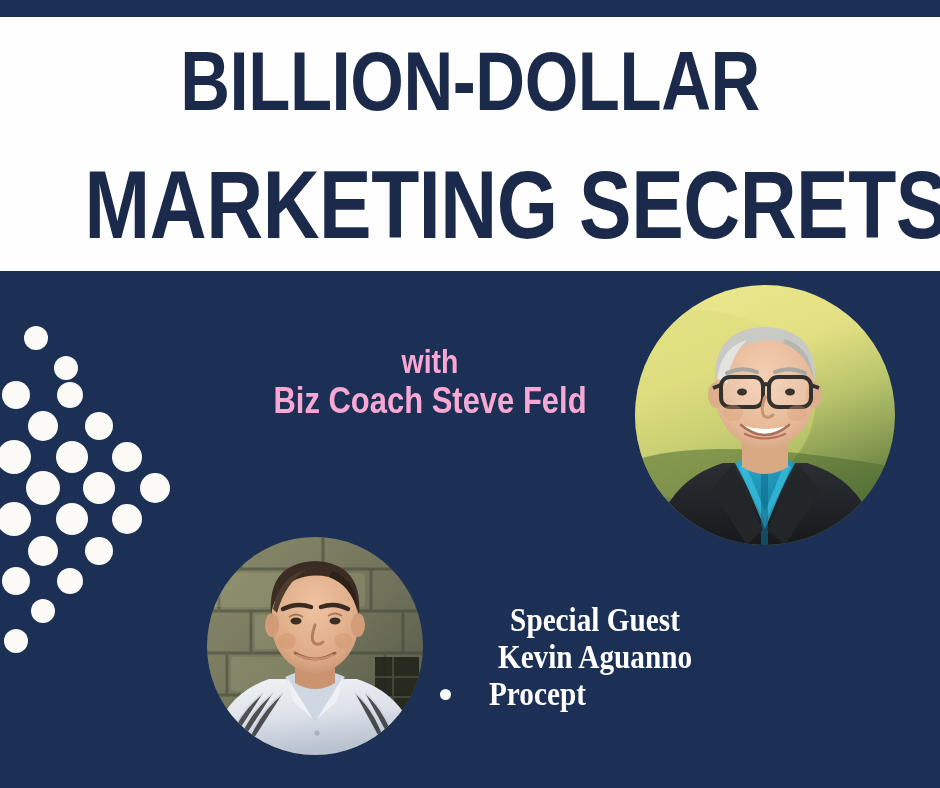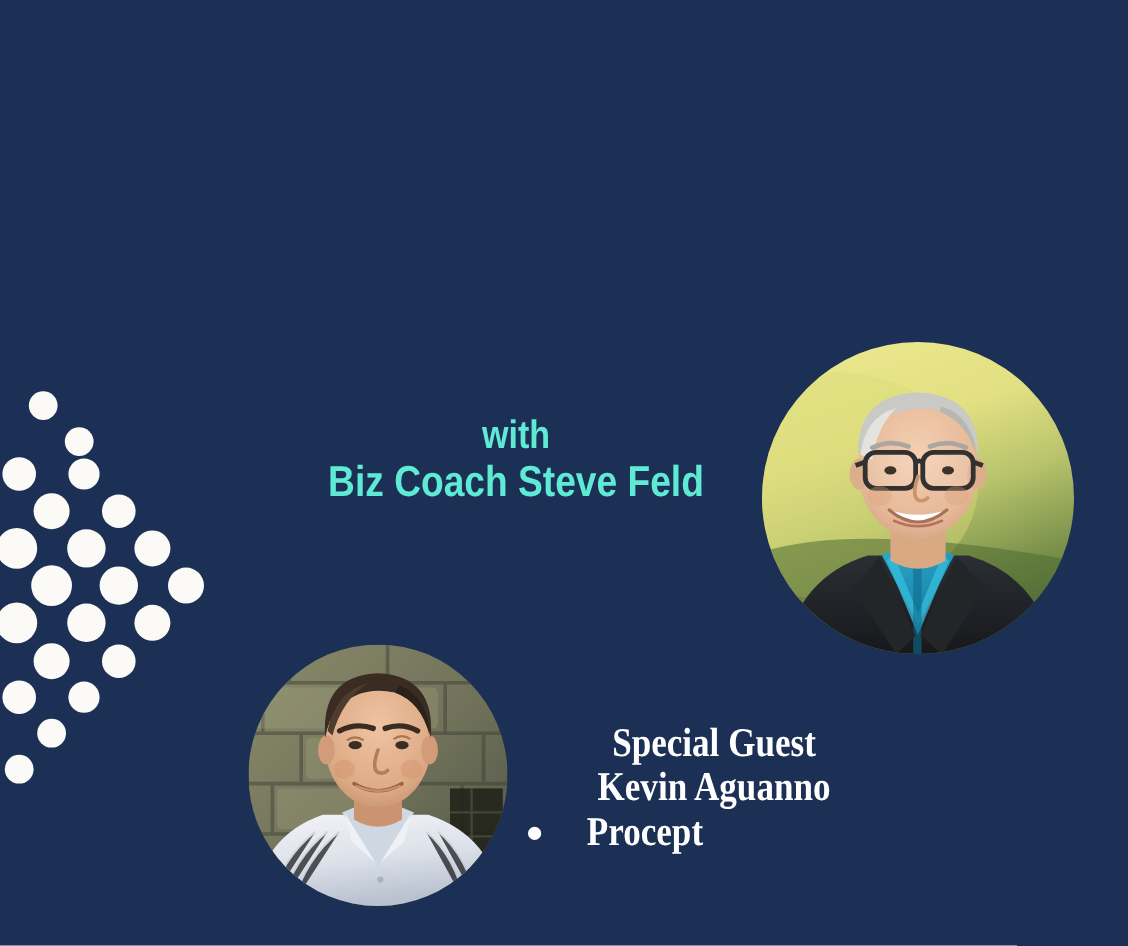--- a/index.html
+++ b/index.html
@@ -103,21 +103,21 @@
   }
   .portrait svg { display: block; width: 100%; height: 100%; }
 
   
   .with-block {
     position: absolute;
     left: 240px;
     top: 74px;       
     width: 380px;
     text-align: center;
-    color: #5eead4;
+    color: #f9a8d4;
     font-family: "Liberation Sans Narrow", "Liberation Sans", sans-serif;
     font-weight: 700;
     line-height: 1.04;
   }
   .with-word {
     font-size: 33px;
     transform: scaleX(0.86);
     transform-origin: center center;
   }
   .host-name {
@@ -170,20 +170,24 @@
     transform-origin: left center;
   }
 </style>
 </head>
 <body>
 
 <div class="poster">
 
   <div class="top-strip"></div>
 
+  <div class="header-band">
+    <div class="title-line title-line-1">BILLION-DOLLAR</div>
+    <div class="title-line title-line-2">MARKETING SECRETS</div>
+  </div>
 
   <div class="body-area">
 
     <div class="dot-motif" id="dot-motif">
         <div class="dot" style="left: 24px; top: 55px; width: 24px; height: 24px;"></div>
         <div class="dot" style="left: 54px; top: 85px; width: 24px; height: 24px;"></div>
         <div class="dot" style="left: 2px; top: 110px; width: 28px; height: 28px;"></div>
         <div class="dot" style="left: 57px; top: 111px; width: 26px; height: 26px;"></div>
         <div class="dot" style="left: 28px; top: 140px; width: 30px; height: 30px;"></div>
         <div class="dot" style="left: 85px; top: 141px; width: 28px; height: 28px;"></div>

